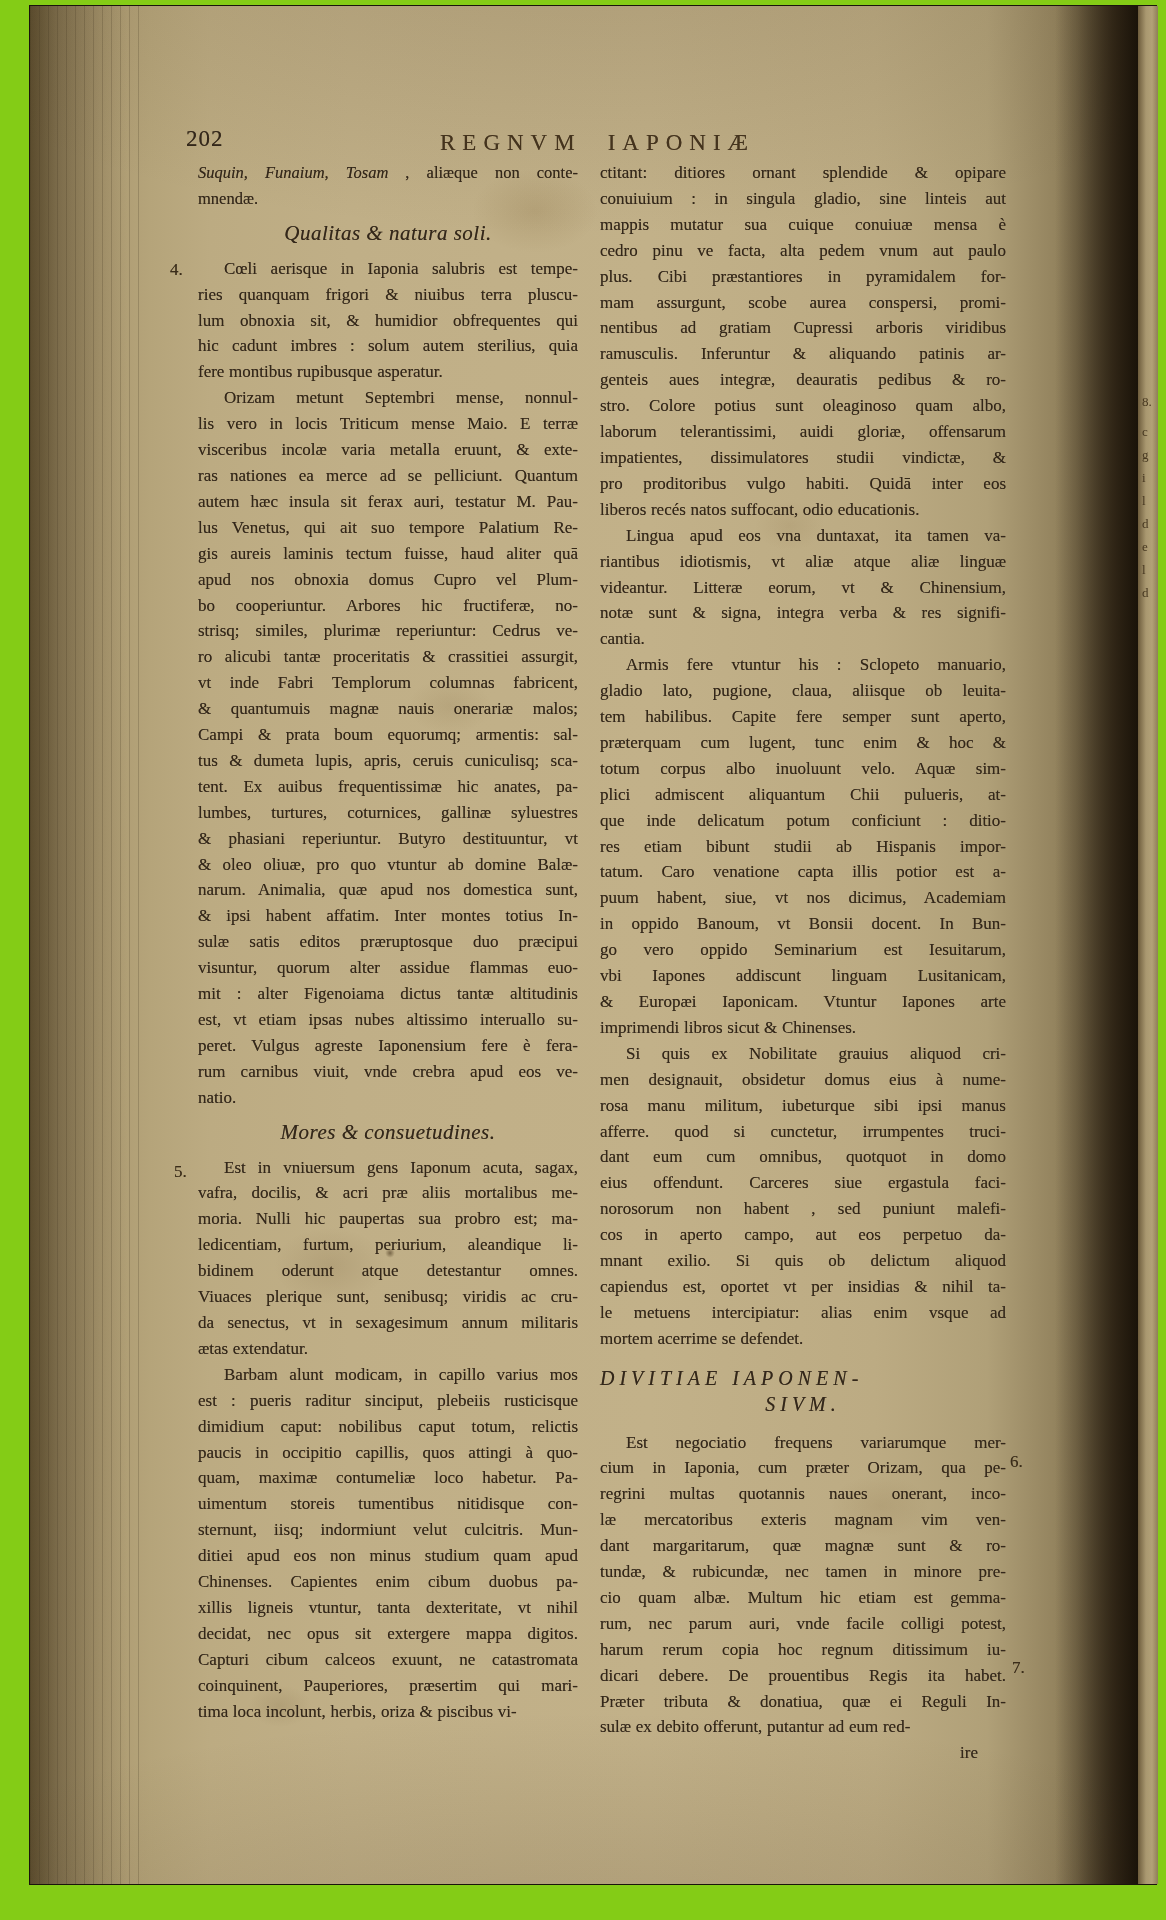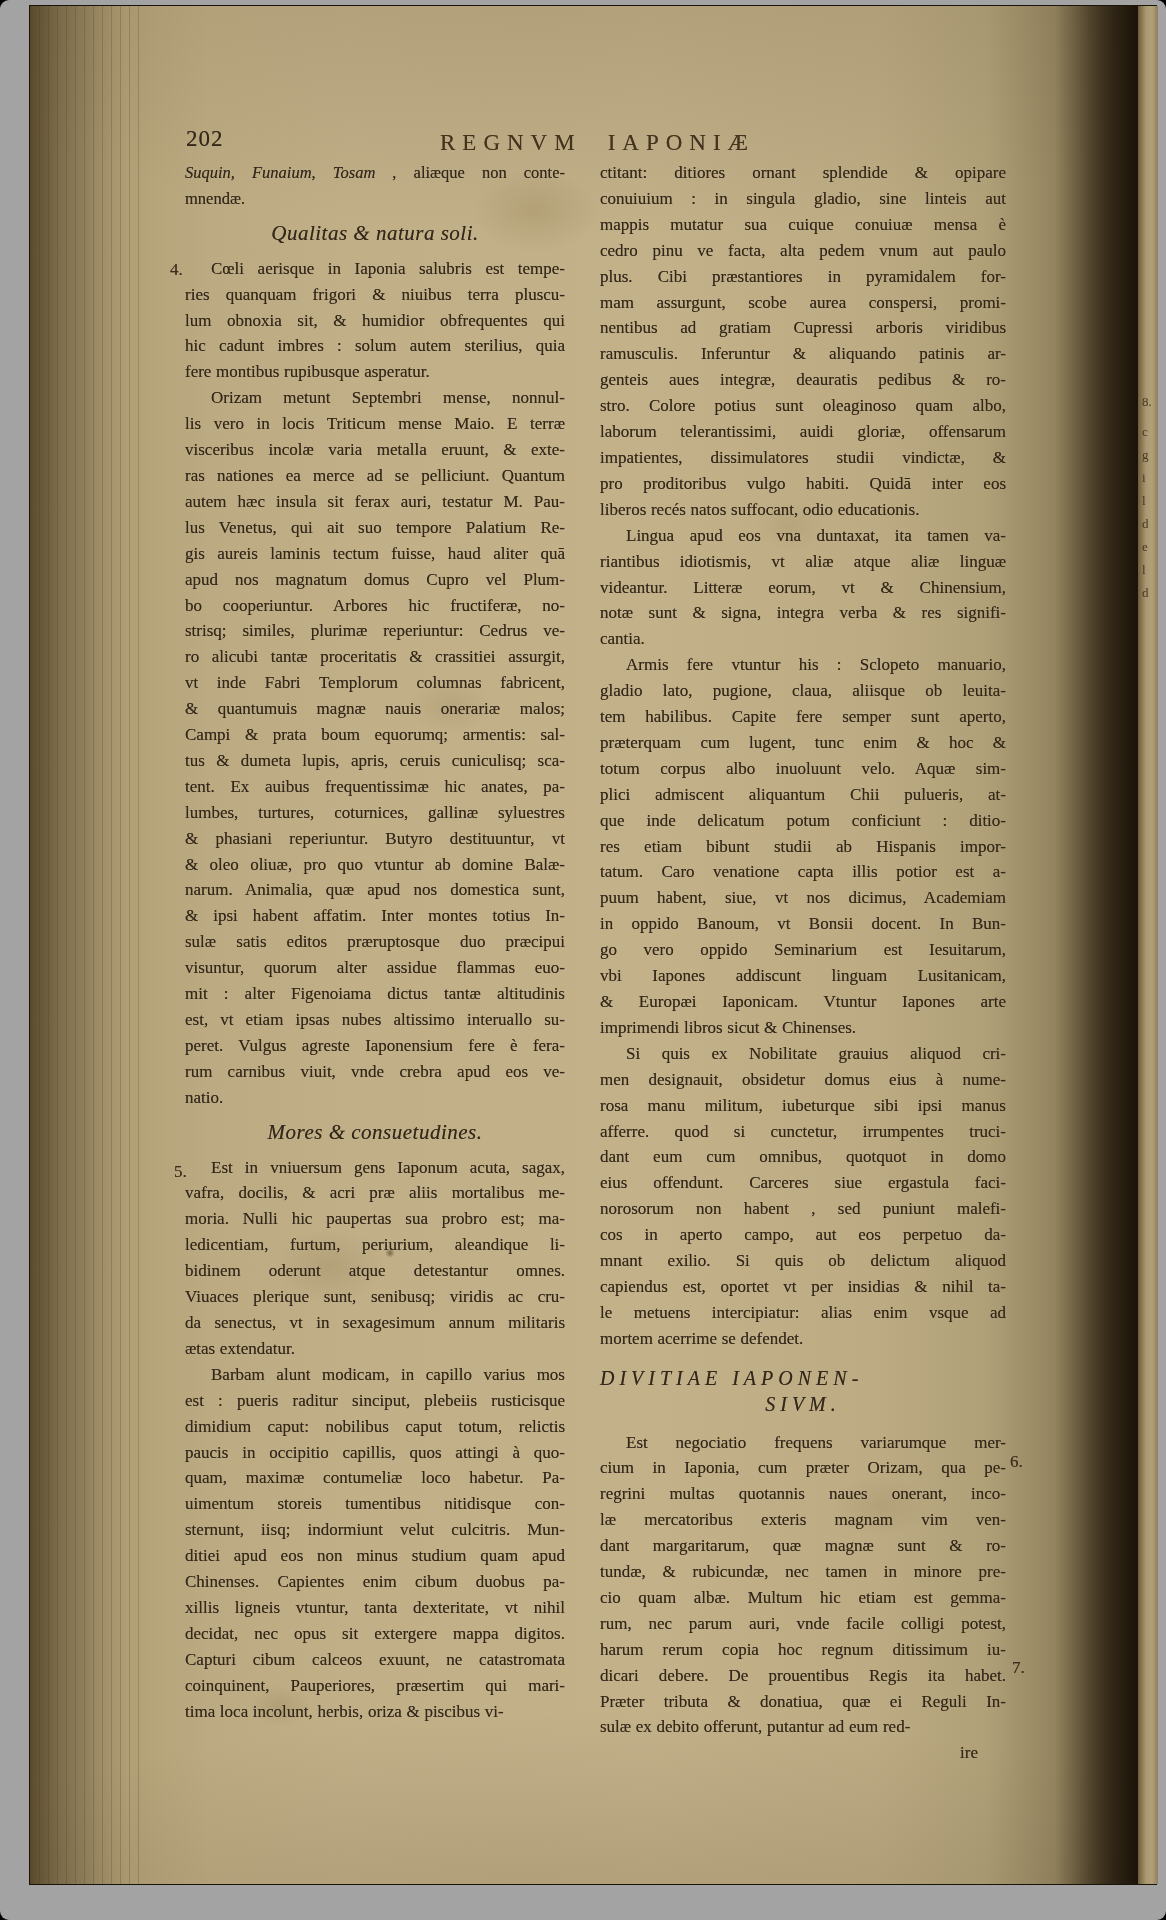--- a/index.html
+++ b/index.html
@@ -1,17 +1,17 @@
 <!DOCTYPE html>
 <html><head>
 <meta charset="utf-8">
 <style>
   html,body{margin:0;padding:0;background:#000;}
-  #canvas{position:relative;width:1166px;height:1920px;background:#a3a3a3;overflow:hidden;
-          font-family:"Liberation Serif","DejaVu Serif",serif;color:#33271a;border-radius:9px;}
+  #canvas{position:relative;width:1166px;height:1920px;background:#84cc16;overflow:hidden;
+          font-family:"Liberation Serif","DejaVu Serif",serif;color:#33271a;}
   
   #sheet{position:absolute;left:30px;top:6px;width:1126px;height:1878px;
     background:
       radial-gradient(90px 60px at 505px 205px, rgba(122,94,48,.18), rgba(122,94,48,0) 70%),
       radial-gradient(60px 40px at 420px 700px, rgba(110,85,45,.12), rgba(110,85,45,0) 70%),
       radial-gradient(80px 55px at 300px 1260px, rgba(100,75,40,.14), rgba(100,75,40,0) 70%),
       radial-gradient(50px 35px at 760px 520px, rgba(115,88,46,.10), rgba(115,88,46,0) 70%),
       radial-gradient(70px 45px at 850px 1500px, rgba(115,88,46,.12), rgba(115,88,46,0) 70%),
       radial-gradient(45px 30px at 250px 1700px, rgba(100,78,42,.15), rgba(100,78,42,0) 70%),
       radial-gradient(6px 6px at 360px 1247px, rgba(60,42,20,.55), rgba(60,42,20,0) 80%),
@@ -32,21 +32,21 @@
     background:linear-gradient(90deg,#6d5c3c,#a99870 40%,#b2a178 70%,#8f7e58);
     font-size:13px;color:#473820;overflow:hidden;}
   .frag{position:absolute;left:4px;line-height:23px;font-size:13px;}
   
   .pagenum{position:absolute;left:186px;top:126px;font-size:23px;letter-spacing:1px;}
   .runhead{position:absolute;left:440px;top:130px;font-size:23px;letter-spacing:7px;
            color:#44331d;white-space:nowrap;}
   .runhead .gap{display:inline-block;width:26px;}
   
   .col{position:absolute;font-size:17px;line-height:25.9px;}
-  #col-left{left:185px;top:160px;width:380px;}
+  #col-left{left:198px;top:160px;width:380px;}
   #col-right{left:600px;top:160px;width:406px;}
   .line{white-space:nowrap;text-align:justify;text-align-last:justify;word-spacing:.4px;}
   .line.last{text-align-last:left;}
   .line.ind{padding-left:26px;box-sizing:border-box;}
   .it{font-style:italic;}
   .marginnote{font-size:16.5px;}
   .h-sec{font-style:italic;text-align:center;font-size:21px;margin:9px 0 9px;letter-spacing:.5px;}
   .h-div{font-style:italic;text-align:left;font-size:20px;letter-spacing:5px;margin-top:14px;}
   .h-div2{font-style:italic;text-align:center;font-size:20px;letter-spacing:5px;margin-bottom:12px;}
   .marker{position:absolute;font-size:17px;color:#3a2c19;}
@@ -85,21 +85,21 @@
         <div class="line last">fere montibus rupibusque asperatur.</div>
       </div>
     <div>
         <div class="line ind">Orizam metunt Septembri mense, nonnul-</div>
         <div class="line">lis vero in locis Triticum mense Maio.  E terræ</div>
         <div class="line">visceribus incolæ varia metalla eruunt, &amp; exte-</div>
         <div class="line">ras nationes ea merce ad se pelliciunt. Quantum</div>
         <div class="line">autem hæc insula sit ferax auri, testatur M. Pau-</div>
         <div class="line">lus Venetus, qui ait suo tempore Palatium Re-</div>
         <div class="line">gis aureis laminis tectum fuisse, haud aliter quā</div>
-        <div class="line">apud nos magnatum domus Cupro vel Plum-</div>
+        <div class="line">apud nos obnoxia domus Cupro vel Plum-</div>
         <div class="line">bo cooperiuntur.  Arbores hic fructiferæ, no-</div>
         <div class="line">strisq; similes, plurimæ reperiuntur: Cedrus ve-</div>
         <div class="line">ro alicubi tantæ proceritatis &amp; crassitiei assurgit,</div>
         <div class="line">vt inde Fabri Templorum columnas fabricent,</div>
         <div class="line">&amp; quantumuis magnæ nauis onerariæ malos;</div>
         <div class="line">Campi &amp; prata boum equorumq; armentis: sal-</div>
         <div class="line">tus &amp; dumeta lupis, apris, ceruis cuniculisq; sca-</div>
         <div class="line">tent.  Ex auibus frequentissimæ hic anates, pa-</div>
         <div class="line">lumbes, turtures, coturnices, gallinæ syluestres</div>
         <div class="line">&amp; phasiani reperiuntur. Butyro destituuntur, vt</div>

